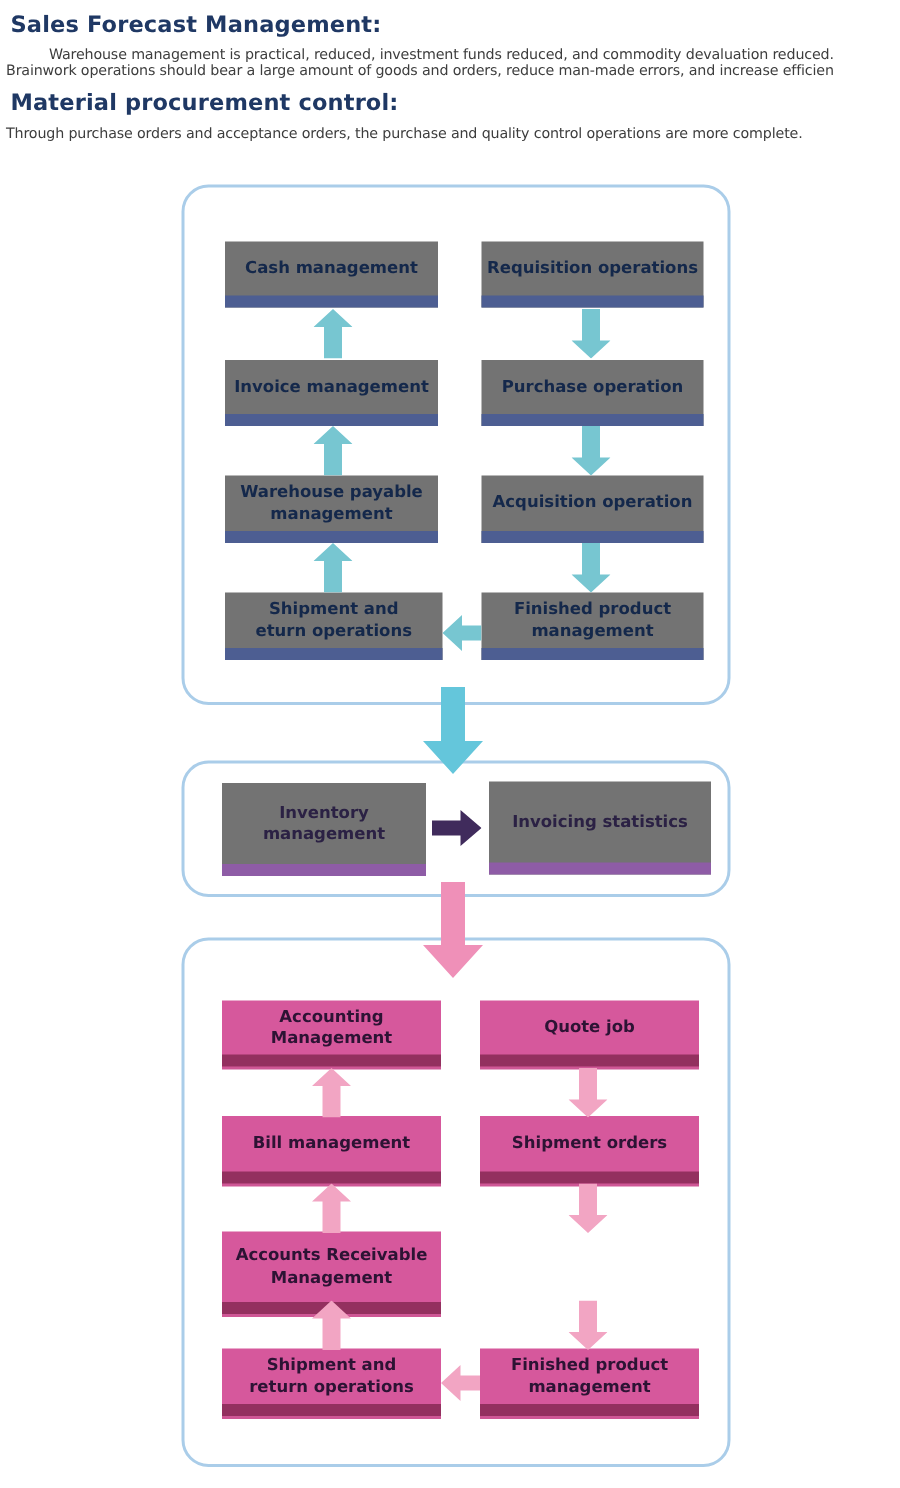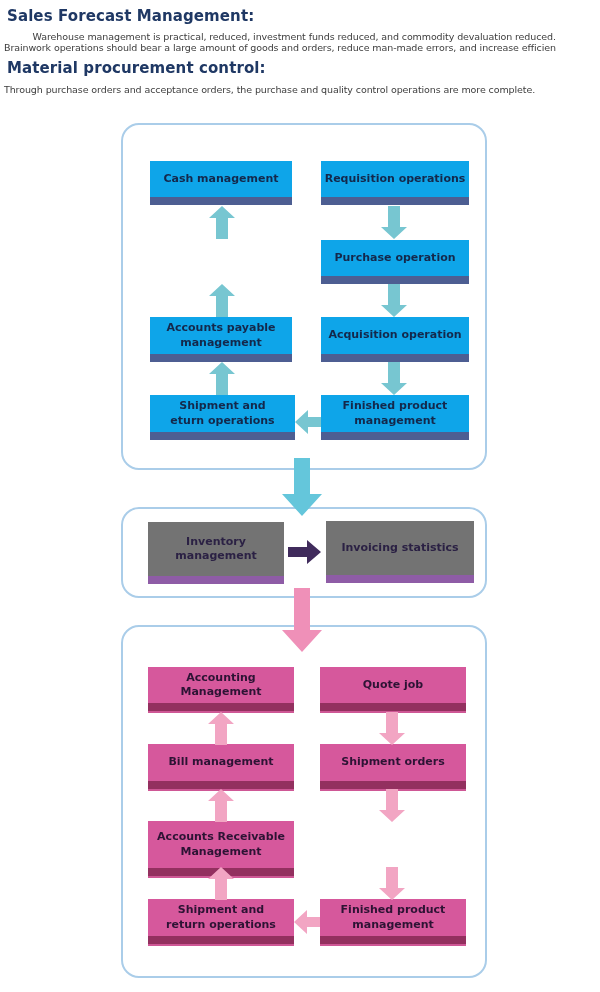--- a/index.html
+++ b/index.html
@@ -25,21 +25,21 @@
     box-sizing:border-box;z-index:1;
   }
   .p1{top:123px;height:347px;}
   .p2{top:507px;height:91px;}
   .p3{top:625px;height:353px;}
   .box{
     position:absolute;display:flex;align-items:center;justify-content:center;
     text-align:center;font-weight:bold;font-size:11px;line-height:1.28;
     white-space:pre-line;box-sizing:border-box;
   }
-  .blue{background:#0ea5e9;border-bottom:8px solid #4D5E92;color:#14284B;}
+  .blue{background:#737373;border-bottom:8px solid #4D5E92;color:#14284B;}
   .pink{background:#D6589C;border-bottom:8px solid #93305F;
         box-shadow:0 2px 0 #CE5795;color:#2D1334;}
   .lav{background:#737373;border-bottom:8px solid #8E5CA6;color:#2B2144;}
   
   .bl1{left:27px;top:36px;width:142px;height:44px;}
   .bl2{left:27px;top:115px;width:142px;height:44px;}
   .bl3{left:27px;top:192px;width:142px;height:45px;}
   .bl4{left:27px;top:270px;width:145px;height:45px;}
   .br1{left:198px;top:36px;width:148px;height:44px;}
   .br2{left:198px;top:115px;width:148px;height:44px;}
@@ -78,21 +78,22 @@
 <h1 class="heading h1">Sales Forecast Management:</h1>
 <div class="desc d1">
   <div>Warehouse management is practical, reduced, investment funds reduced, and commodity devaluation reduced.</div>
   <div>Brainwork operations should bear a large amount of goods and orders, reduce man-made errors, and increase efficien</div>
 </div>
 <h1 class="heading h2">Material procurement control:</h1>
 <div class="desc d2">Through purchase orders and acceptance orders, the purchase and quality control operations are more complete.</div>
 
 <div class="panel p1">
   <div class="box blue bl1">Cash management</div>
-  <div class="box blue bl3">Accounts payable
+  <div class="box blue bl2">Invoice management</div>
+  <div class="box blue bl3">Warehouse payable
 management</div>
   <div class="box blue bl4">Shipment and
 eturn operations</div>
   <div class="box blue br1">Requisition operations</div>
   <div class="box blue br2">Purchase operation</div>
   <div class="box blue br3">Acquisition operation</div>
   <div class="box blue br4">Finished product
 management</div>
 
   <svg class="arr a-up1" width="26" height="33">

